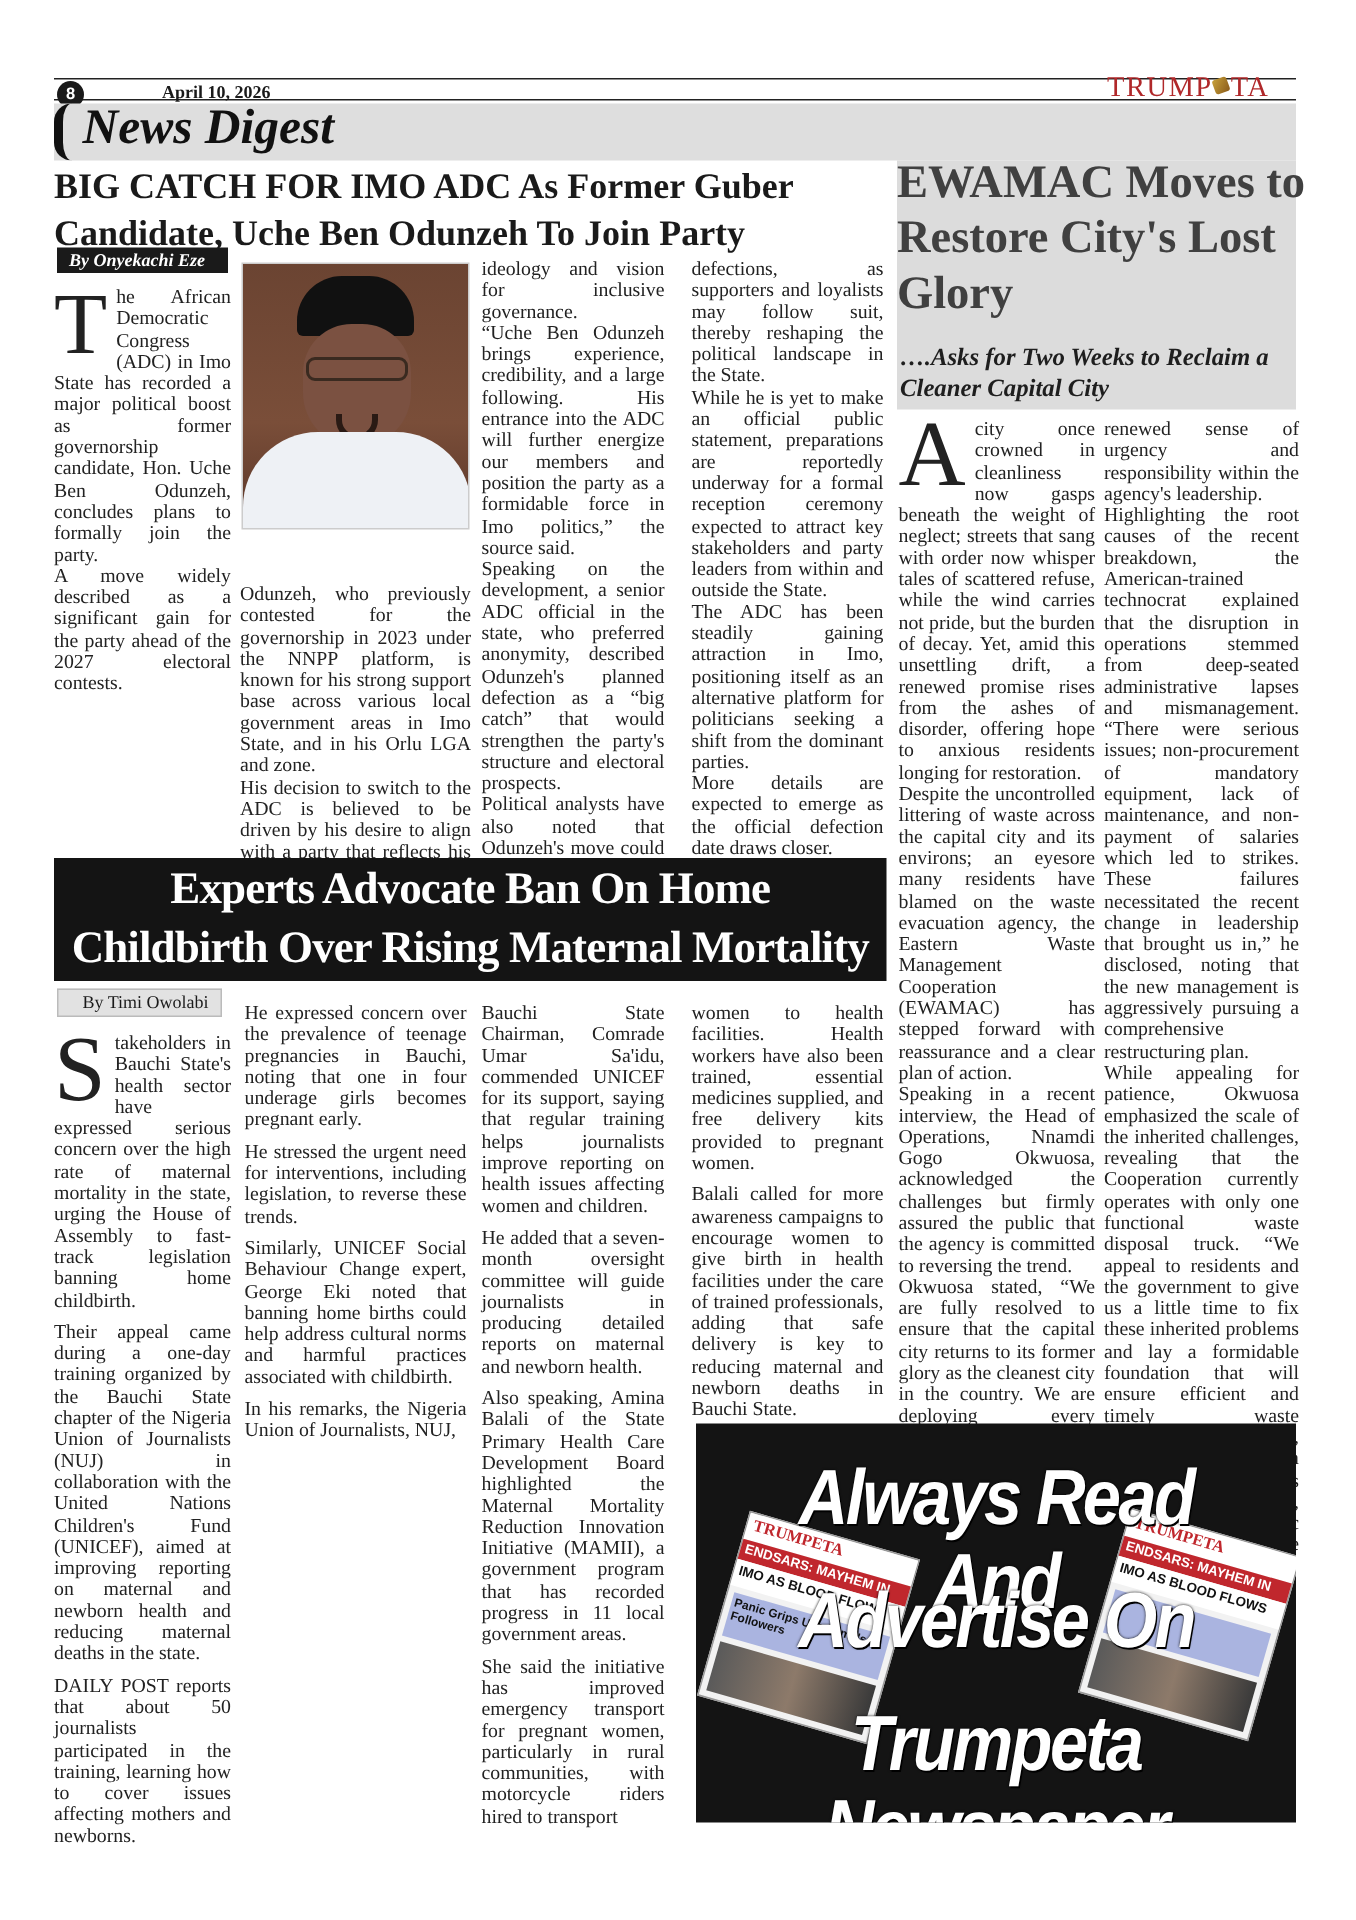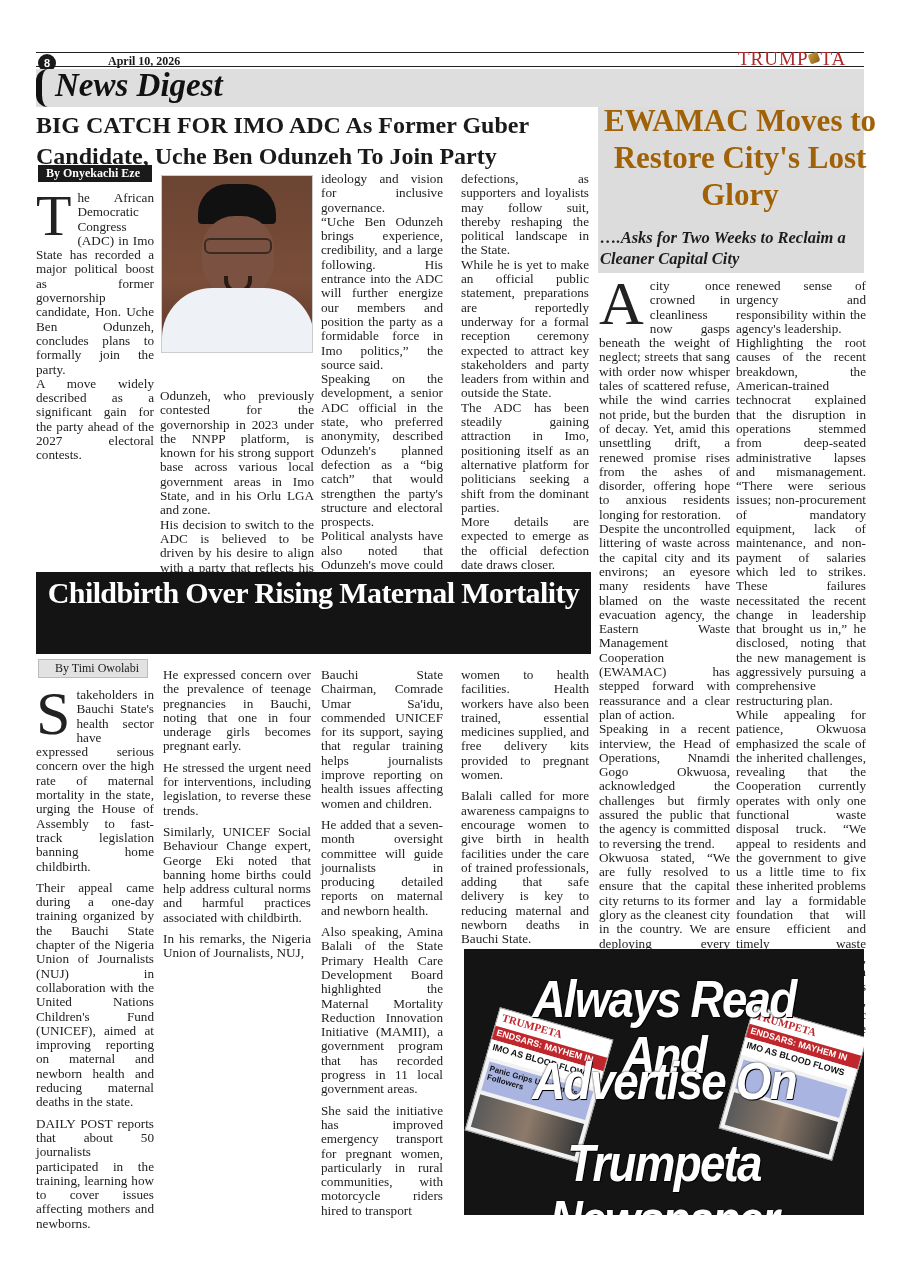--- a/index.html
+++ b/index.html
@@ -30,21 +30,21 @@
 
   .photo { position: absolute; left: 161px; top: 175px; width: 152px; height: 178px; background: linear-gradient(180deg, #6b4432 0%, #7a4e39 60%, #5a3628 100%); overflow: hidden; border: 1px solid #ccc; }
   .photo .cap { position: absolute; left: 36px; top: 8px; width: 78px; height: 40px; background: #111; border-radius: 30px 30px 4px 4px; }
   .photo .face { position: absolute; left: 40px; top: 40px; width: 72px; height: 82px; background: #7b5141; border-radius: 36px 36px 40px 40px; }
   .photo .glasses { position: absolute; left: 42px; top: 62px; width: 68px; height: 16px; border: 2px solid #3a2a20; border-radius: 6px; }
   .photo .beard { position: absolute; left: 62px; top: 100px; width: 28px; height: 18px; border: 4px solid #2a1a14; border-top: none; border-radius: 0 0 14px 14px; }
   .photo .body { position: absolute; left: 0; top: 112px; width: 152px; height: 70px; background: #eef1f5; border-radius: 50px 50px 0 0; }
 
   
   .ew-box { position: absolute; left: 598px; top: 107px; width: 266px; height: 166px; background: #dcdcdc; }
-  .ew-head { position: absolute; left: 598px; top: 102px; width: 284px; text-align: center; font: bold 31px/37px "Liberation Serif", serif; color: #a16207; }
+  .ew-head { position: absolute; left: 598px; top: 102px; width: 284px; font: bold 31px/37px "Liberation Serif", serif; color: #404040; }
   .ew-sub { position: absolute; left: 600px; top: 227px; width: 264px; font: italic bold 16.5px/21px "Liberation Serif", serif; color: #1e1e1e; }
 
   
   .s2-band { position: absolute; left: 36px; top: 572px; width: 555px; height: 82px; background: #141414; }
   .s2-head { position: absolute; left: 36px; top: 573px; width: 555px; text-align: center; font: bold 30px/39px "Liberation Serif", serif; color: #fff; letter-spacing: -0.6px; }
   .byline-box { position: absolute; left: 38px; top: 659px; width: 110px; height: 19px; background: #e2e2e2; border: 1px solid #bbb; font: 12px/17px "Liberation Serif", serif; padding-left: 16px; }
 
   
   .ad { position: absolute; left: 464px; top: 949px; width: 400px; height: 266px; background: #141414; overflow: hidden; }
   .paper { position: absolute; width: 118px; height: 128px; background: #f2f2f2; border: 1px solid #999; }
@@ -65,21 +65,21 @@
 <div class="brand"><span>TRUMP</span><span class="e-mark"></span><span>TA</span></div>
 
 <div class="section-band"></div>
 <div class="section-bracket"></div>
 <div class="section-title">News Digest</div>
 
 <div class="s1-head">
   <div>BIG CATCH FOR IMO ADC As Former Guber</div>
   <div>Candidate, Uche Ben Odunzeh To Join Party</div>
 </div>
-<div class="byline-dark" style="left:38px;top:165px;width:114px;">By Onyekachi Eze</div>
+<div class="byline-dark" style="left:38px;top:165px;width:114px;font-style:italic;">By Onyekachi Eze</div>
 
 <div class="col" style="left:36px;top:191px;width:118px;">
   <p><span class="dropcap">T</span><span>he African Democratic Congress (ADC) in Imo State has recorded a major political boost as former governorship candidate, Hon. Uche Ben Odunzeh, concludes plans to formally join the party.</span></p>
   <p>A move widely described as a significant gain for the party ahead of the 2027 electoral contests.</p>
 </div>
 
 <div class="photo">
   <div class="cap"></div>
   <div class="face"></div>
   <div class="glasses"></div>
@@ -118,20 +118,21 @@
 </div>
 
 <div class="col" style="left:736px;top:279px;width:130px;">
   <p>renewed sense of urgency and responsibility within the agency's leadership.</p>
   <p>Highlighting the root causes of the recent breakdown, the American-trained technocrat explained that the disruption in operations stemmed from deep-seated administrative lapses and mismanagement. “There were serious issues; non-procurement of mandatory equipment, lack of maintenance, and non-payment of salaries which led to strikes. These failures necessitated the recent change in leadership that brought us in,” he disclosed, noting that the new management is aggressively pursuing a comprehensive restructuring plan.</p>
   <p>While appealing for patience, Okwuosa emphasized the scale of the inherited challenges, revealing that the Cooperation currently operates with only one functional waste disposal truck. “We appeal to residents and the government to give us a little time to fix these inherited problems and lay a formidable foundation that will ensure efficient and timely waste evacuation,” he said, expressing optimism that the ongoing reforms will soon restore sanity, cleanliness, and public confidence across the city.</p>
 </div>
 
 <div class="s2-band"></div>
 <div class="s2-head">
+  <div>Experts Advocate Ban On Home</div>
   <div>Childbirth Over Rising Maternal Mortality</div>
 </div>
 <div class="byline-box">By Timi Owolabi</div>
 
 <div class="col gap" style="left:36px;top:688px;width:118px;">
   <p><span class="dropcap" style="font-size:62px;line-height:46px;">S</span><span>takeholders in Bauchi State's health sector have expressed serious concern over the high rate of maternal mortality in the state, urging the House of Assembly to fast-track legislation banning home childbirth.</span></p>
   <p>Their appeal came during a one-day training organized by the Bauchi State chapter of the Nigeria Union of Journalists (NUJ) in collaboration with the United Nations Children's Fund (UNICEF), aimed at improving reporting on maternal and newborn health and reducing maternal deaths in the state.</p>
   <p>DAILY POST reports that about 50 journalists participated in the training, learning how to cover issues affecting mothers and newborns.</p>
 </div>
 

